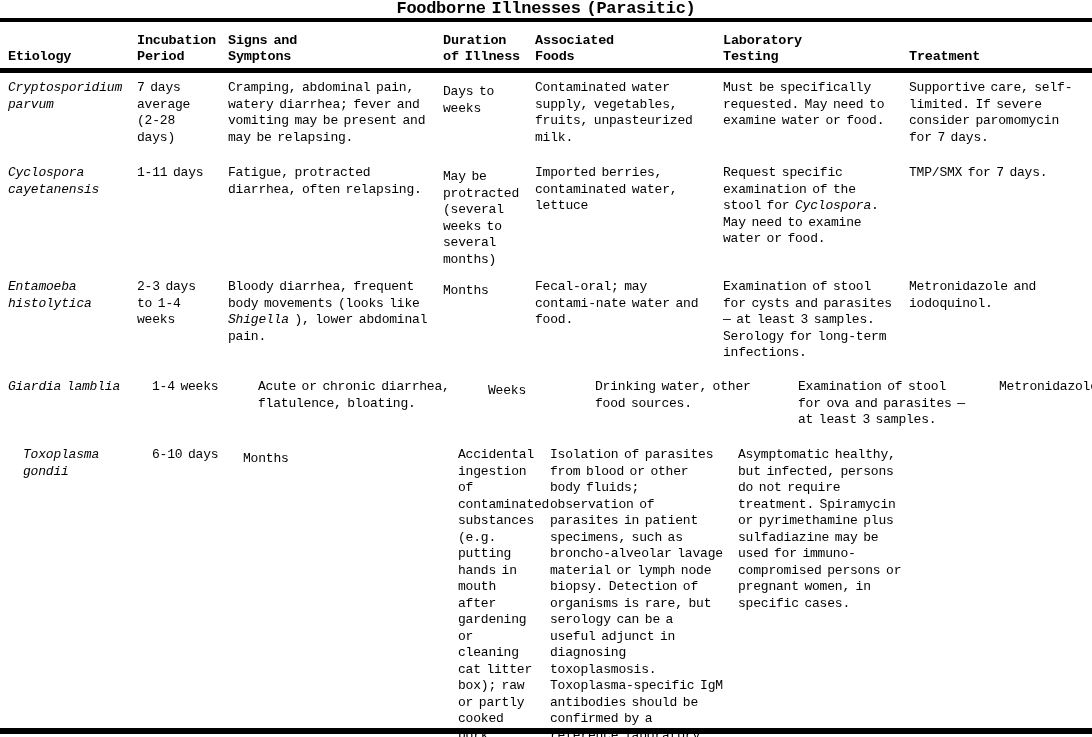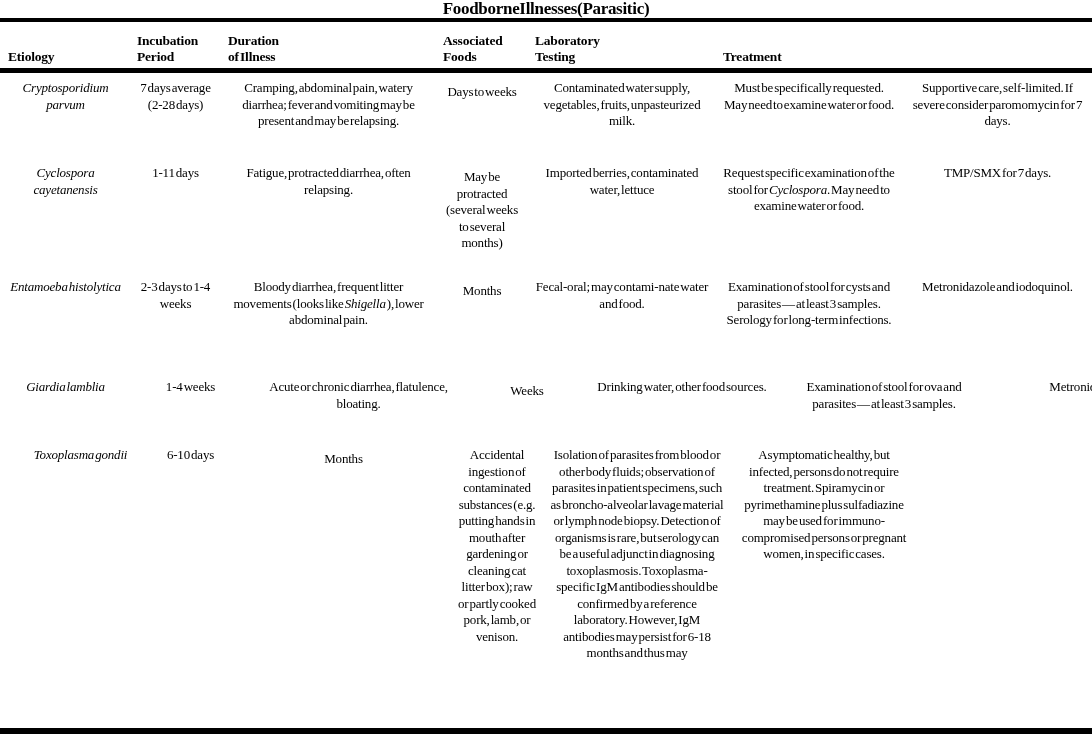--- a/index.html
+++ b/index.html
@@ -6,21 +6,21 @@
     margin: 0;
     padding: 0;
     background: #ffffff;
   }
   .page {
     position: relative;
     width: 1092px;
     height: 737px;
     background: #ffffff;
     color: #000000;
-    font-family: Liberation Serif, serif;
+    font-family: Liberation Mono, monospace;
     overflow: hidden;
     box-sizing: border-box;
   }
   .title {
     text-align: center;
     font-size: 17px;
     line-height: 18px;
     font-weight: bold;
     letter-spacing: -0.3px;
     word-spacing: -4px;
@@ -60,21 +60,20 @@
   .header-cell.first {
     text-align: left;
   }
   .cell {
     font-size: 13px;
     line-height: 16.5px;
     letter-spacing: -0.2px;
     word-spacing: -2px;
     padding-right: 14px;
     box-sizing: border-box;
-    text-align: center;
   }
   .etiology-cell {
     font-style: italic;
   }
   .duration-cell {
     padding-top: 4px;
   }
   .body-row { margin-top: 0; }
   .row-1 { margin-top: 7px; min-height: 85px; }
   .row-2 { min-height: 114px; }
@@ -89,20 +88,22 @@
 
 <div class="page">
 
   <div class="title">Foodborne Illnesses (Parasitic)</div>
   <div class="rule rule-top"></div>
 
   <div class="grid-row header-row">
     <div class="header-cell first">Etiology</div>
     <div class="header-cell">Incubation
 Period</div>
+    <div class="header-cell">Signs and
+Symptons</div>
     <div class="header-cell">Duration
 of Illness</div>
     <div class="header-cell">Associated
 Foods</div>
     <div class="header-cell">Laboratory
 Testing</div>
     <div class="header-cell">Treatment</div>
   </div>
   <div class="rule rule-head"></div>
 
@@ -122,21 +123,21 @@
     <div class="cell">Fatigue, protracted diarrhea, often relapsing.</div>
     <div class="cell duration-cell">May be protracted (several weeks to several months)</div>
     <div class="cell">Imported berries, contaminated water, lettuce</div>
     <div class="cell"><span>Request specific examination of the stool for </span><span class="i">Cyclospora</span><span>. May need to examine water or food.</span></div>
     <div class="cell">TMP/SMX for 7 days.</div>
   </div>
 
   <div class="grid-row body-row row-3">
     <div class="cell etiology-cell"><span class="i">Entamoeba histolytica</span></div>
     <div class="cell">2-3 days to 1-4 weeks</div>
-    <div class="cell"><span>Bloody diarrhea, frequent litter movements (looks like </span><span class="i">Shigella</span><span> ), lower abdominal pain.</span></div>
+    <div class="cell"><span>Bloody diarrhea, frequent body movements (looks like </span><span class="i">Shigella</span><span> ), lower abdominal pain.</span></div>
     <div class="cell duration-cell">Months</div>
     <div class="cell">Fecal-oral; may contami-nate water and food.</div>
     <div class="cell">Examination of stool for cysts and parasites — at least 3 samples. Serology for long-term infections.</div>
     <div class="cell">Metronidazole and iodoquinol.</div>
   </div>
 
   <div class="grid-row body-row row-4">
     <div class="cell etiology-cell"><span class="i">Giardia lamblia</span></div>
     <div class="cell">1-4 weeks</div>
     <div class="cell">Acute or chronic diarrhea, flatulence, bloating.</div>

